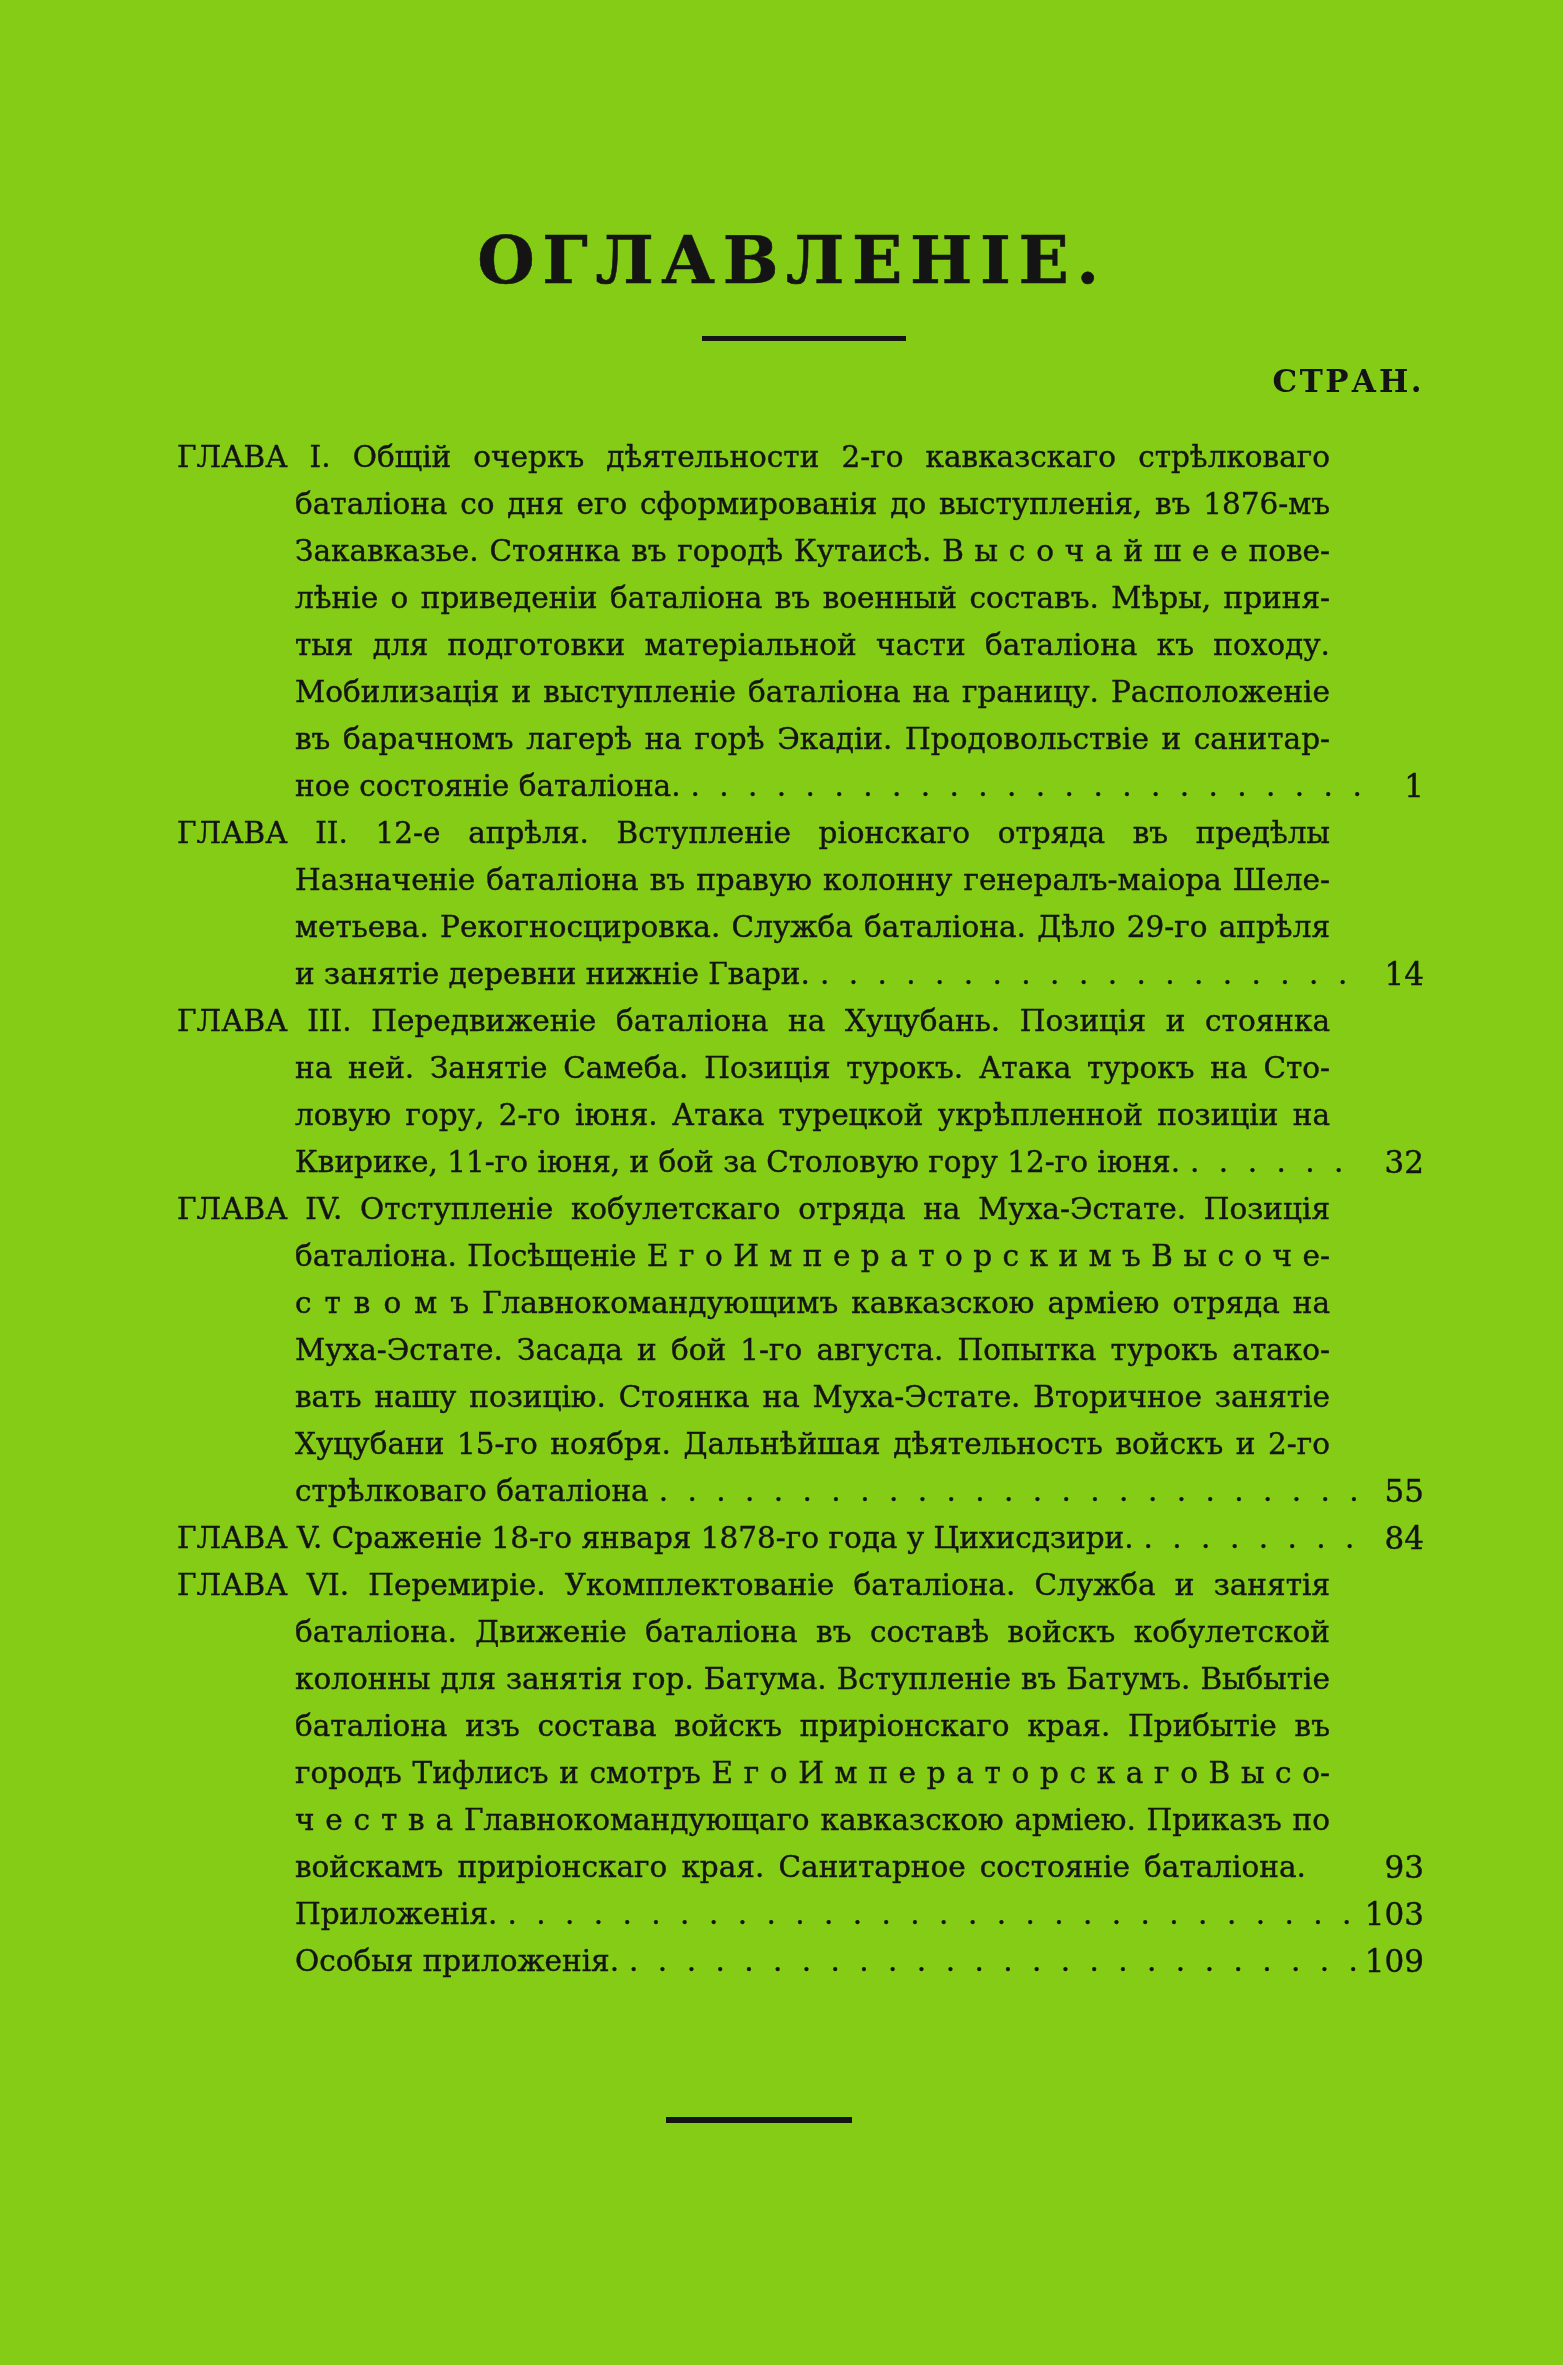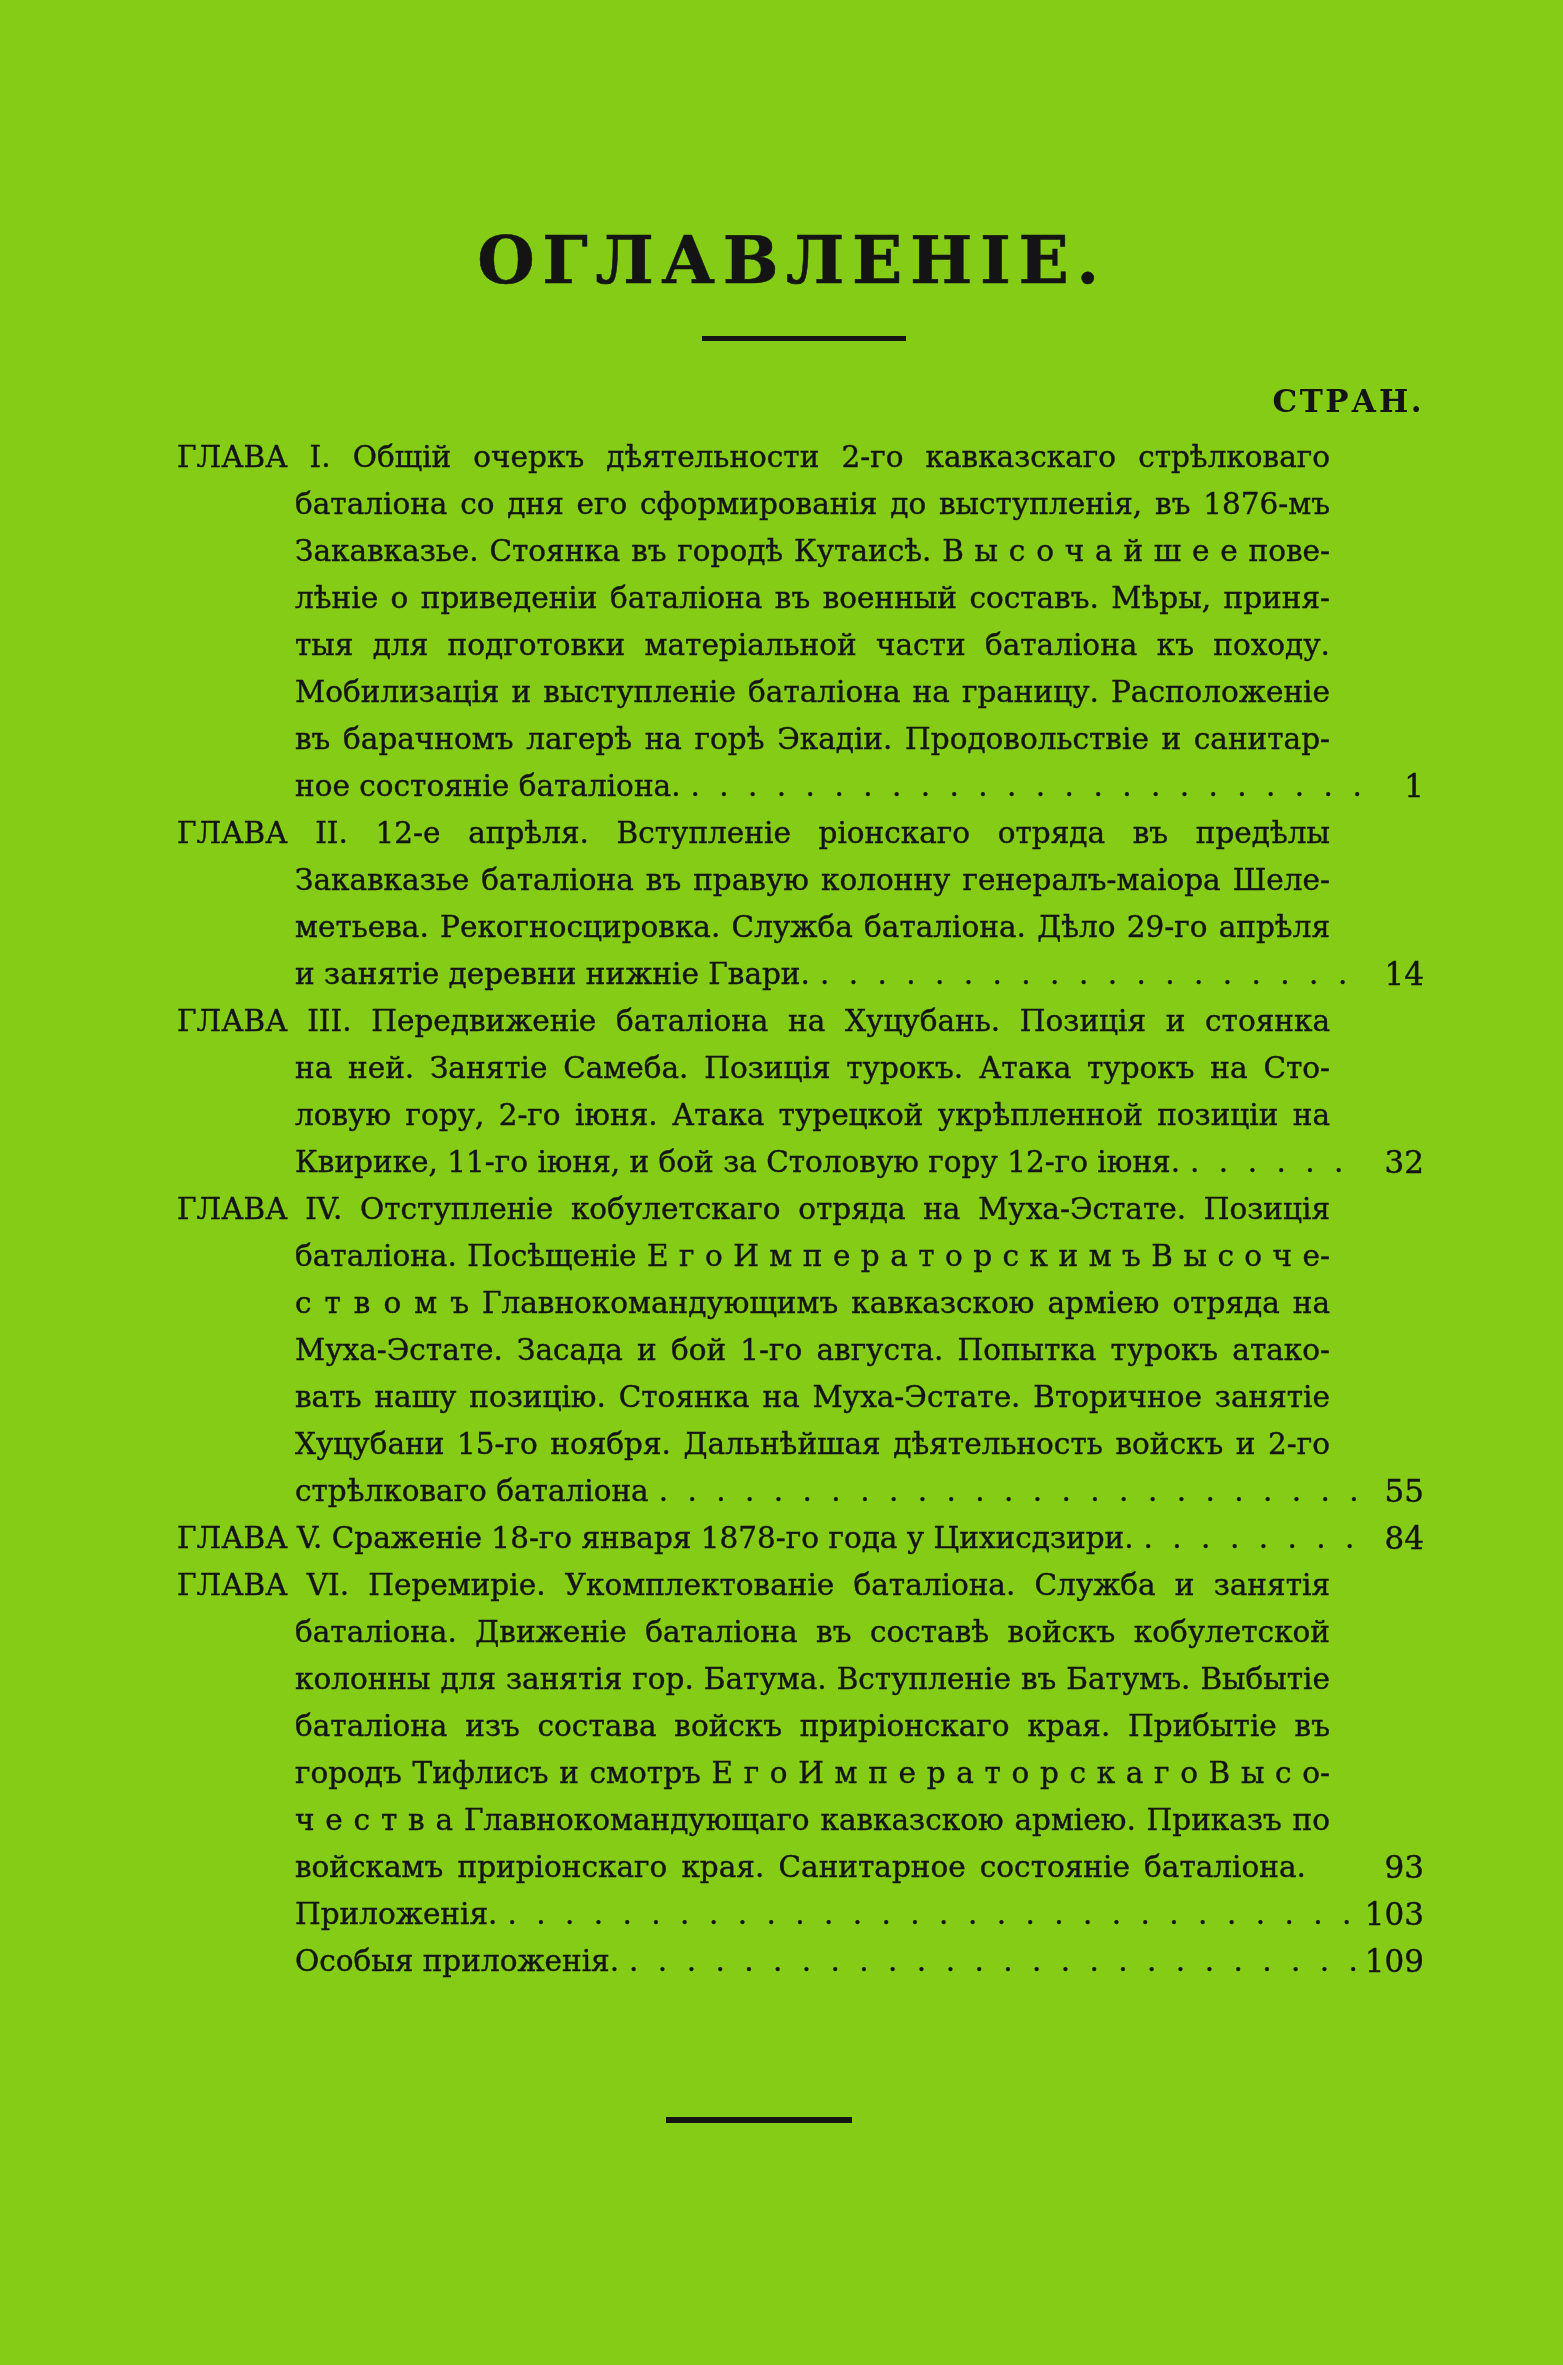--- a/index.html
+++ b/index.html
@@ -28,21 +28,21 @@
   .title-rule {
     position: absolute;
     top: 336px;
     left: 702px;
     width: 204px;
     height: 5px;
     background: #141414;
   }
   .col-header {
     position: absolute;
-    top: 383px;
+    top: 363px;
     right: 140px;
     font-size: 31px;
     font-weight: bold;
     letter-spacing: 2.5px;
     white-space: nowrap;
   }
   .toc {
     position: absolute;
     top: 434px;
     left: 177px;
@@ -130,21 +130,21 @@
       </div>
       <div class="ln cont term">
         <span class="txt">ное состояніе баталіона.</span>
         <span class="dots">....................................................</span>
         <span class="pg">1</span>
       </div>
       <div class="ln ch fill">
         <span class="txt">ГЛАВА II. 12-е апрѣля. Вступленіе ріонскаго отряда въ предѣлы</span>
       </div>
       <div class="ln cont fill">
-        <span class="txt">Закавказье баталіона въ правую колонну генералъ-маіора Шеле-</span>
+        <span class="txt">Назначеніе баталіона въ правую колонну генералъ-маіора Шеле-</span>
       </div>
       <div class="ln cont fill">
         <span class="txt">метьева. Рекогносцировка. Служба баталіона. Дѣло 29-го апрѣля</span>
       </div>
       <div class="ln cont term">
         <span class="txt">и занятіе деревни нижніе Гвари.</span>
         <span class="dots">....................................................</span>
         <span class="pg">14</span>
       </div>
       <div class="ln ch fill">

